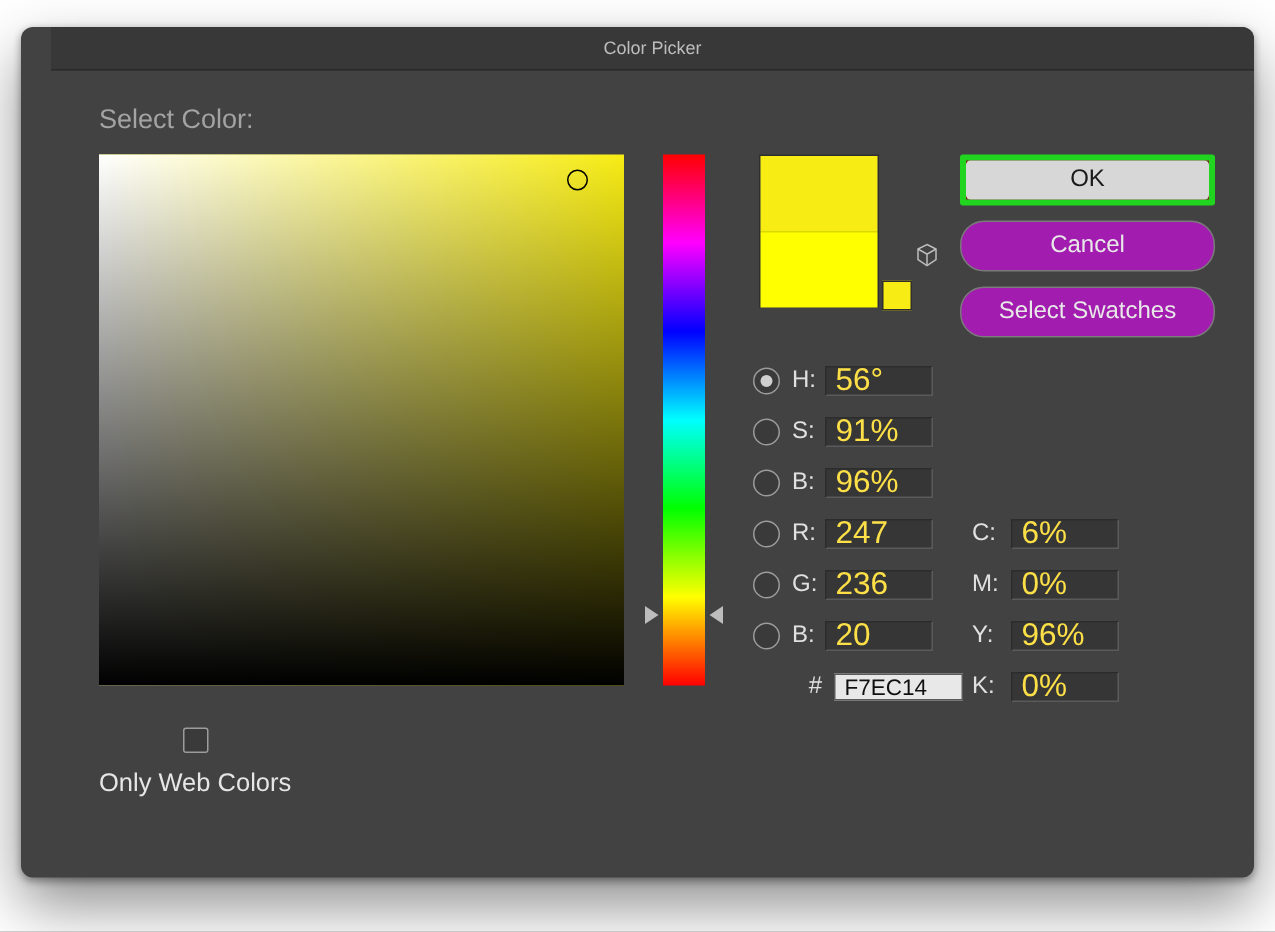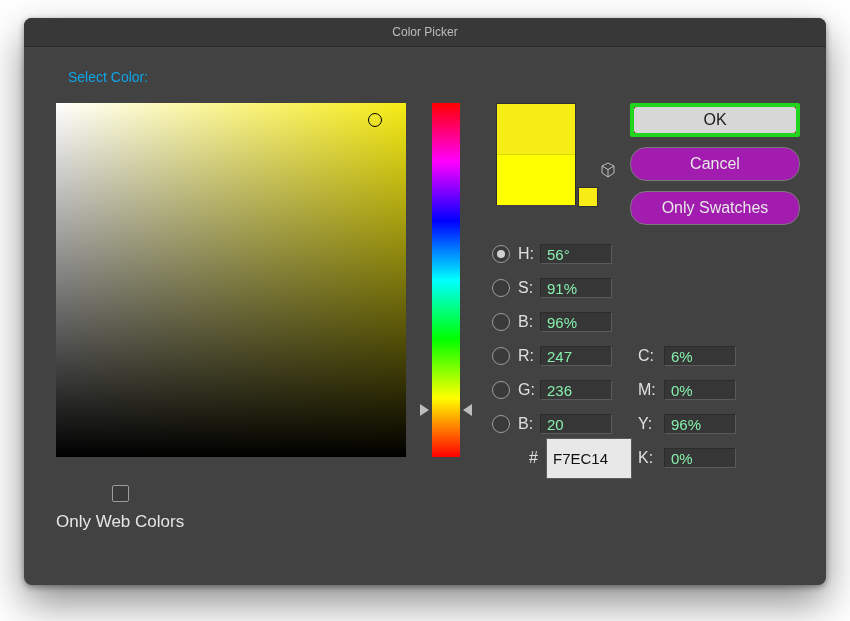--- a/index.html
+++ b/index.html
@@ -23,41 +23,42 @@
   }
   .window {
     width: 802px;
     height: 567px;
     margin-top: 18px;
     background: #424242;
     border-radius: 8px;
     box-shadow: 0 18px 40px rgba(0,0,0,0.45), 0 2px 6px rgba(0,0,0,0.4);
     overflow: hidden;
     position: relative;
+    padding-left: 20px;
   }
   .titlebar {
     height: 28px;
     background: #383838;
     display: flex;
     align-items: center;
     justify-content: center;
     font-size: 12px;
     color: #bdbdbd;
     border-bottom: 1px solid #2a2a2a;
   }
   .content {
     position: relative;
     padding: 46px 28px 20px 28px;
   }
   .label-select-color {
     position: absolute;
-    left: 44px;
+    left: 32px;
     top: 22px;
-    font-size: 14px;
-    color: #0ea5e9;
+    font-size: 18px;
+    color: #a3a3a3;
   }
 
   
   .sb-field {
     position: absolute;
     left: 32px;
     top: 56px;
     width: 350px;
     height: 354px;
     background: #f7ec14;
@@ -232,42 +233,42 @@
     font-size: 16px;
     color: #e0e0e0;
   }
   .val-input {
     width: 72px;
     height: 20px;
     background: #363636;
     border: 1px solid #5a5a5a;
     border-top-color: #2c2c2c;
     border-left-color: #2c2c2c;
-    color: #86efac;
-    font-size: 15px;
+    color: #fde047;
+    font-size: 21px;
     padding: 0 6px;
     box-sizing: border-box;
     outline: none;
   }
   .hex-row {
     display: flex;
     align-items: center;
     height: 34px;
     margin-top: 0;
   }
   .hex-row .hash {
     width: 46px;
     text-align: right;
     padding-right: 8px;
     font-size: 16px;
     color: #e0e0e0;
   }
   .hex-input {
     width: 86px;
-    height: 41px;
+    height: 18px;
     background: #e8e8e8;
     border: 1px solid #5a5a5a;
     color: #111;
     font-size: 15px;
     padding: 0 6px;
     box-sizing: border-box;
     outline: none;
   }
 
   
@@ -334,21 +335,21 @@
           <path d="M2 4 L8 7.5 L14 4"></path>
           <path d="M8 7.5 L8 15"></path>
         </svg>
       </div>
 
       <div class="btn-stack">
         <div class="btn-ok-wrap">
           <div class="btn-ok">OK</div>
         </div>
         <div class="btn">Cancel</div>
-        <div class="btn">Only Swatches</div>
+        <div class="btn">Select Swatches</div>
       </div>
 
       <div class="values">
         <div class="row">
           <span class="radio checked"></span>
           <span class="lab">H:</span>
           <input class="val-input" value="56°" style="">
         </div>
         <div class="row">
           <span class="radio"></span>

